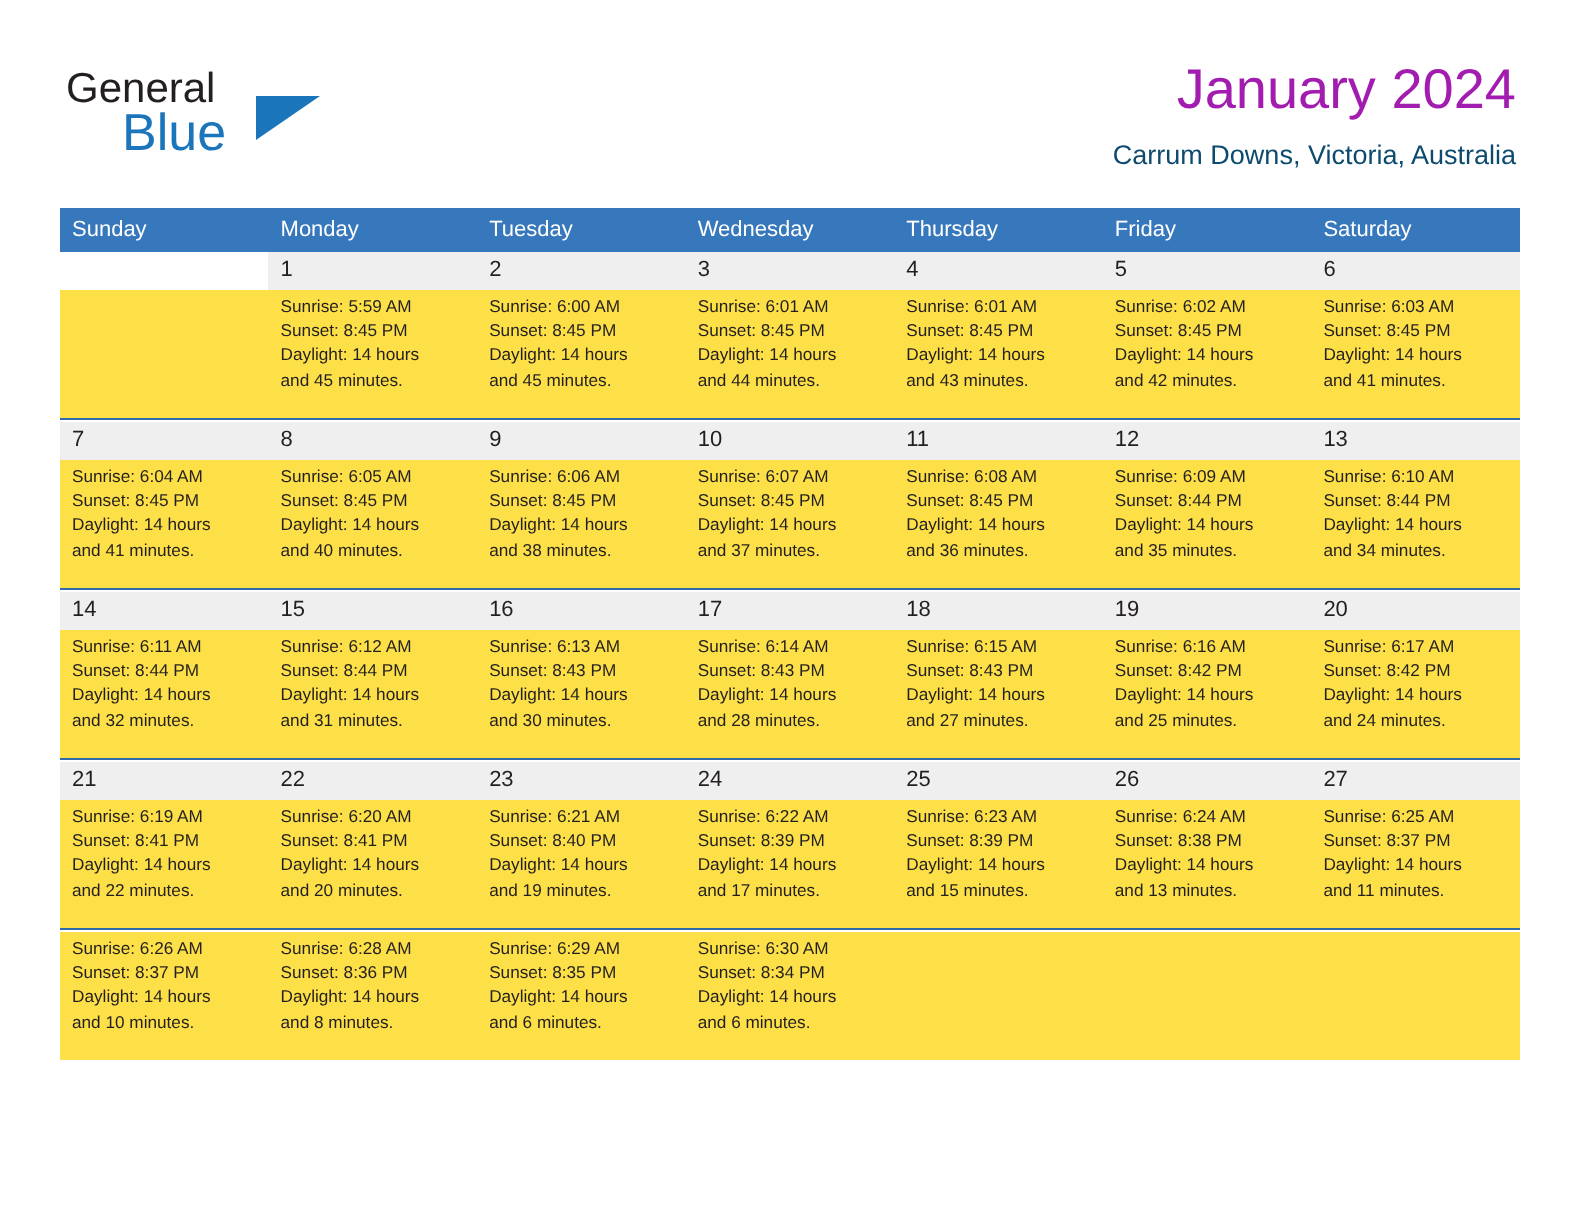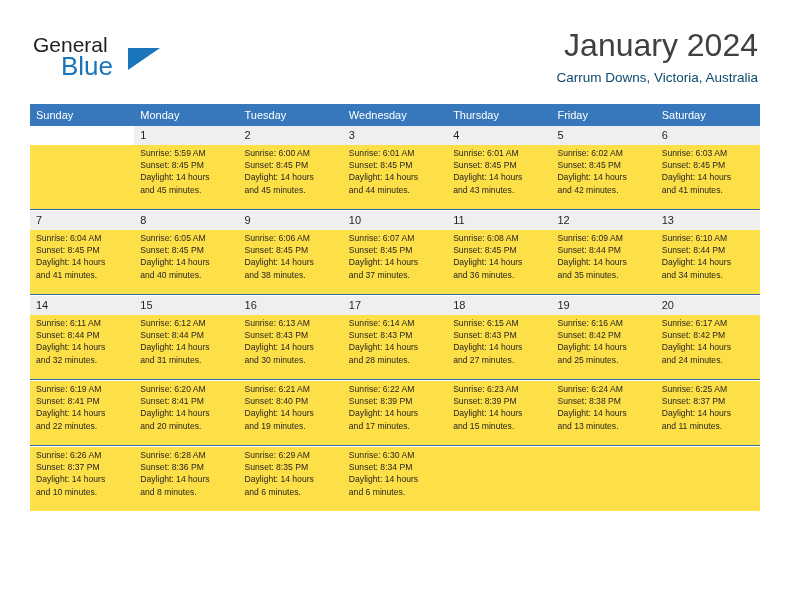--- a/index.html
+++ b/index.html
@@ -65,22 +65,22 @@
     border-bottom: 22px solid transparent;
   }
 
   .title-block {
     position: absolute;
     right: 34px;
     top: 28px;
     text-align: right;
   }
   .cal-title {
-    font-size: 32px;
-    color: #404040;
+    font-size: 28px;
+    color: #a21caf;
     line-height: 34px;
     white-space: nowrap;
   }
   .cal-subtitle {
     font-size: 13.5px;
     color: #0c4a6e;
     line-height: 20px;
     margin-top: 6px;
     white-space: nowrap;
   }
@@ -341,20 +341,29 @@
           <td>
             <span class="line">Sunrise: 6:17 AM</span>
             <span class="line">Sunset: 8:42 PM</span>
             <span class="line">Daylight: 14 hours</span>
             <span class="line">and 24 minutes.</span>
           </td>
         </tr>
         <tr class="week-sep">
           <td colspan="7"></td>
         </tr>
+        <tr class="daynum-row">
+          <td>21</td>
+          <td>22</td>
+          <td>23</td>
+          <td>24</td>
+          <td>25</td>
+          <td>26</td>
+          <td>27</td>
+        </tr>
         <tr class="body-row">
           <td>
             <span class="line">Sunrise: 6:19 AM</span>
             <span class="line">Sunset: 8:41 PM</span>
             <span class="line">Daylight: 14 hours</span>
             <span class="line">and 22 minutes.</span>
           </td>
           <td>
             <span class="line">Sunrise: 6:20 AM</span>
             <span class="line">Sunset: 8:41 PM</span>

